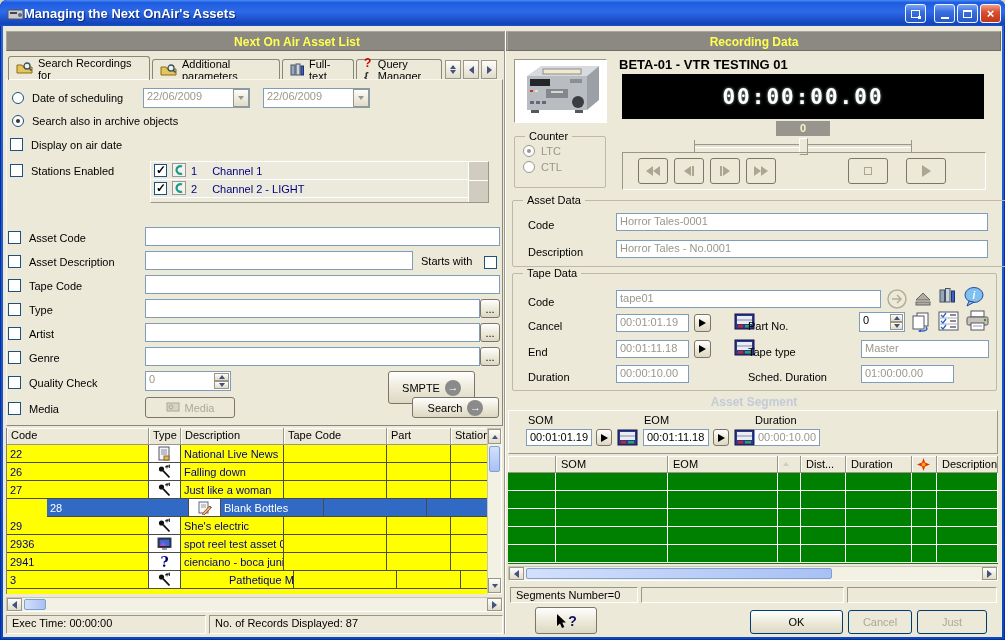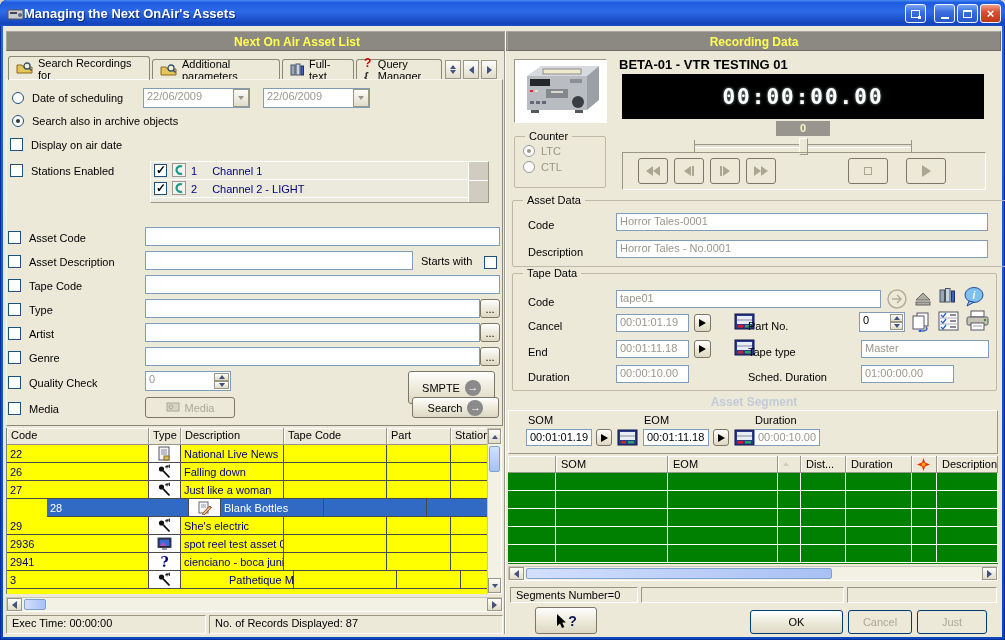--- a/index.html
+++ b/index.html
@@ -258,21 +258,21 @@
     <span class="dis">0</span>
     <span class="abs" style="right:1px;top:1px;width:15px;height:16px;display:flex;flex-direction:column">
       <span class="sb-btn" style="flex:1">
           <span class="tu"></span>
         </span>
       <span class="sb-btn" style="flex:1">
           <span class="td"></span>
         </span>
     </span>
   </div>
-  <button class="abs btn" style="left:408px;top:371px;width:87px;height:33px">
+  <button class="abs btn" style="left:388px;top:371px;width:87px;height:33px">
     <span>SMPTE</span>
     <span class="circ">→</span>
   </button>
   <div class="abs row" style="left:8px;top:402px">
     <span class="cb"></span>
     <span class="lbl">Media</span>
   </div>
   <button class="abs btn disabled" style="left:145px;top:397px;width:90px;height:21px">
     <span><svg width="14" height="12">
           <rect x="1" y="2" width="12" height="8" fill="#d8d4c4" stroke="#aca899"></rect>

